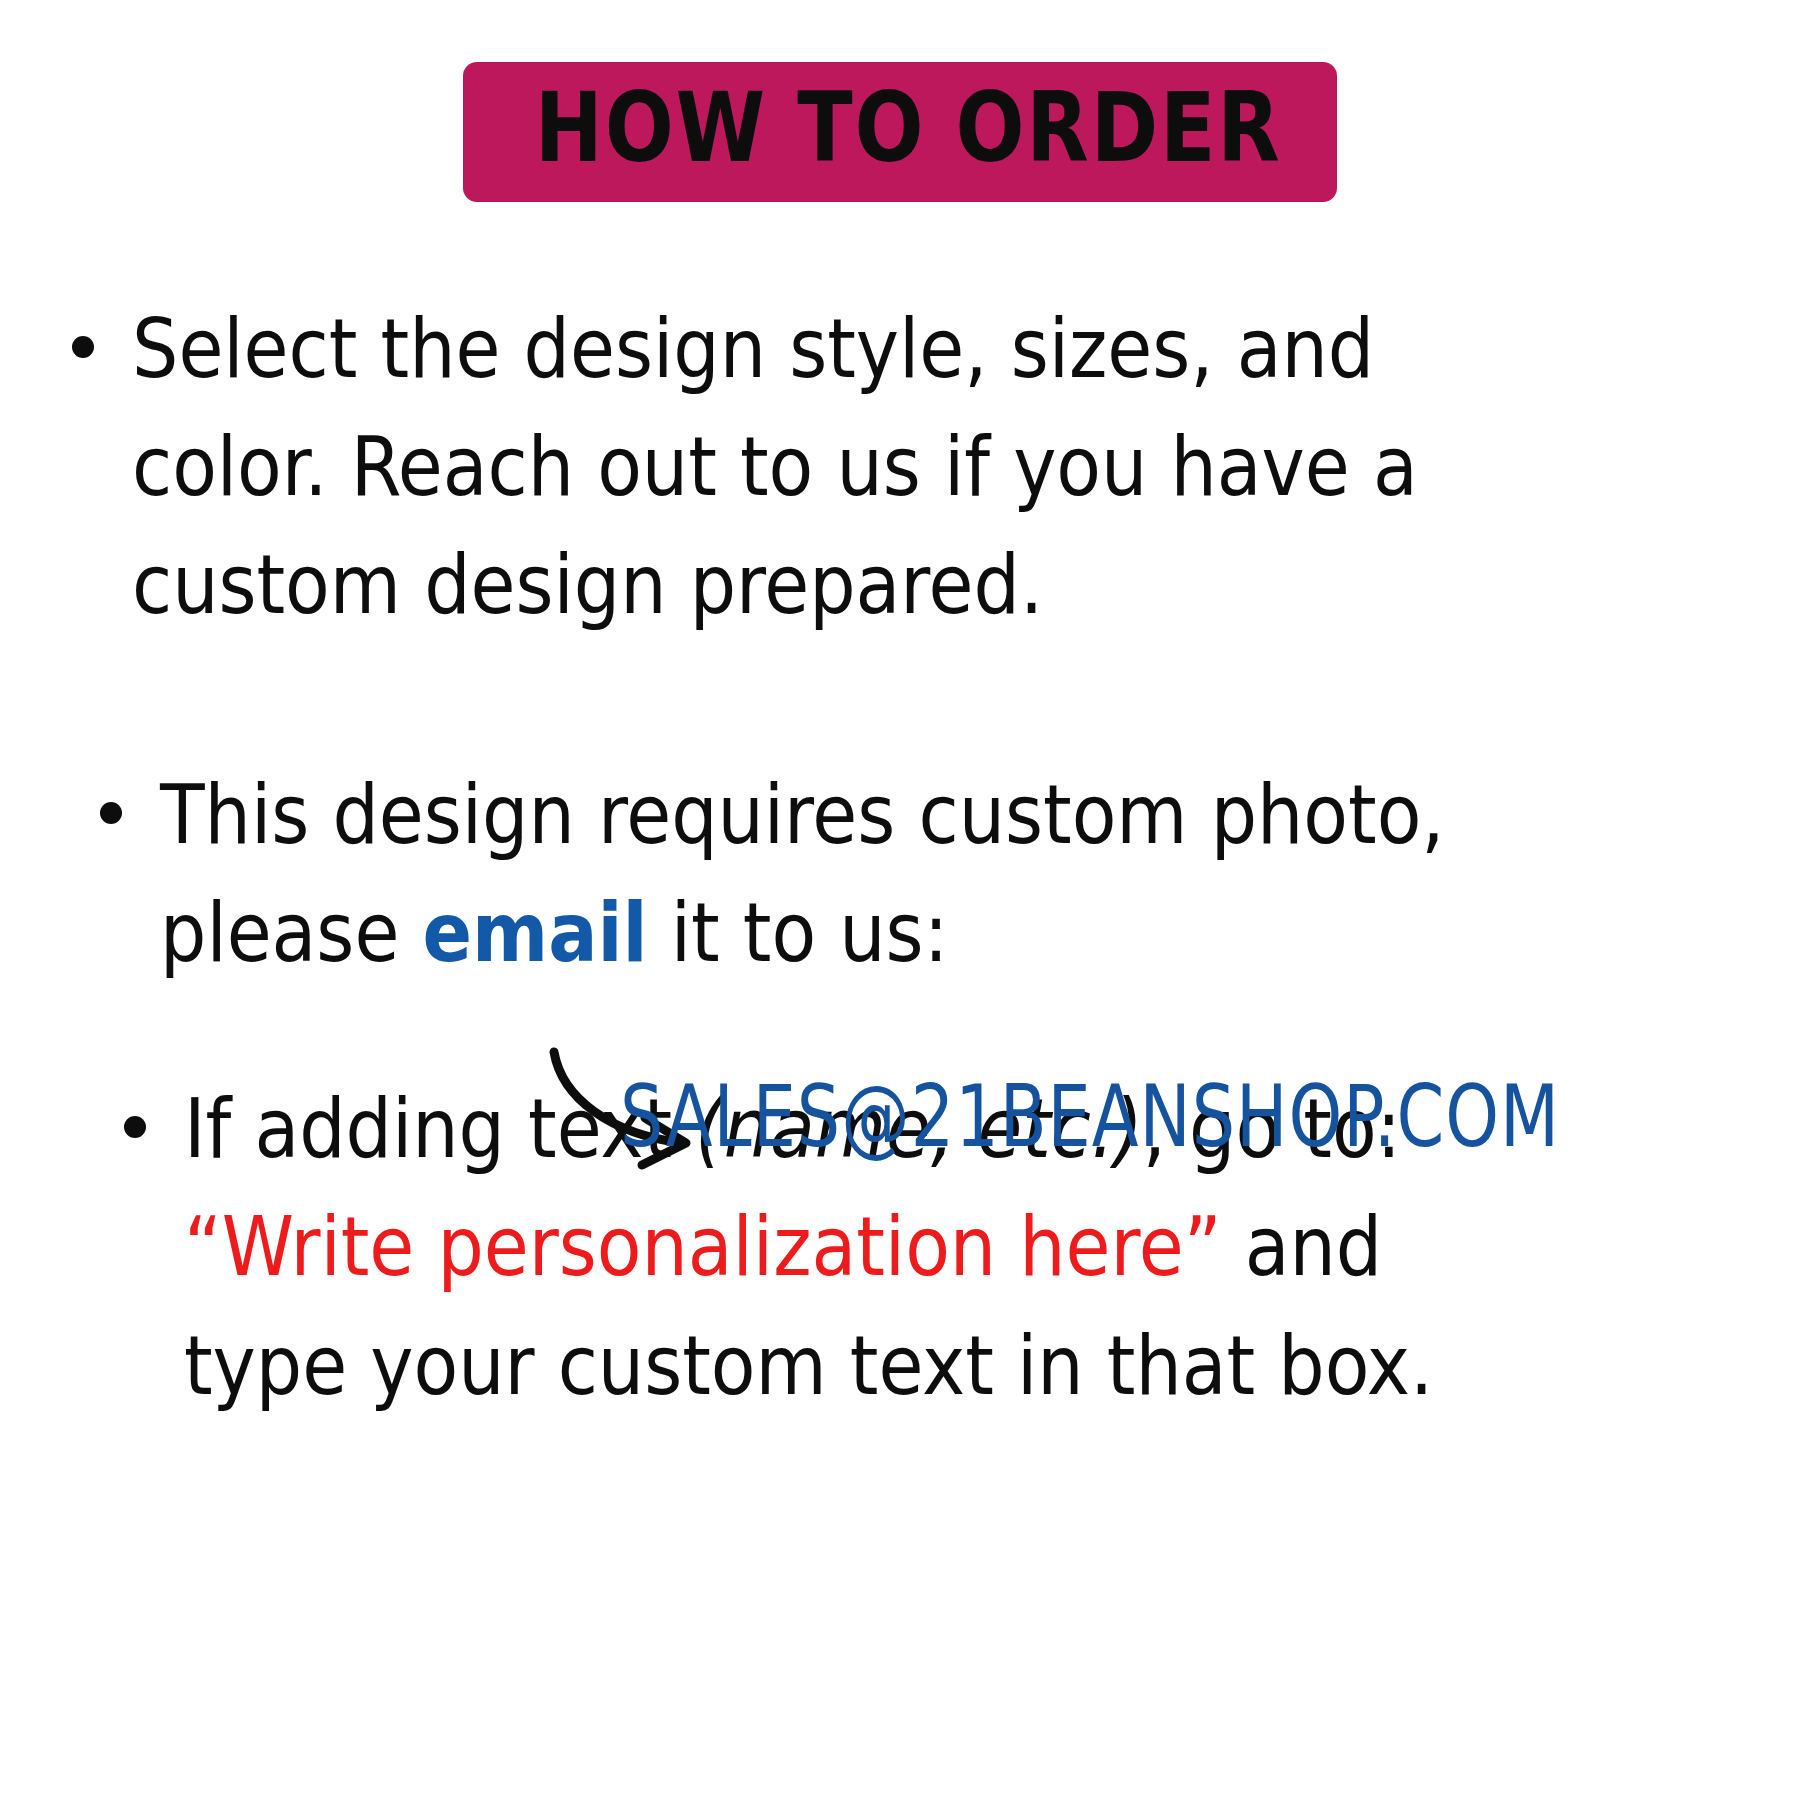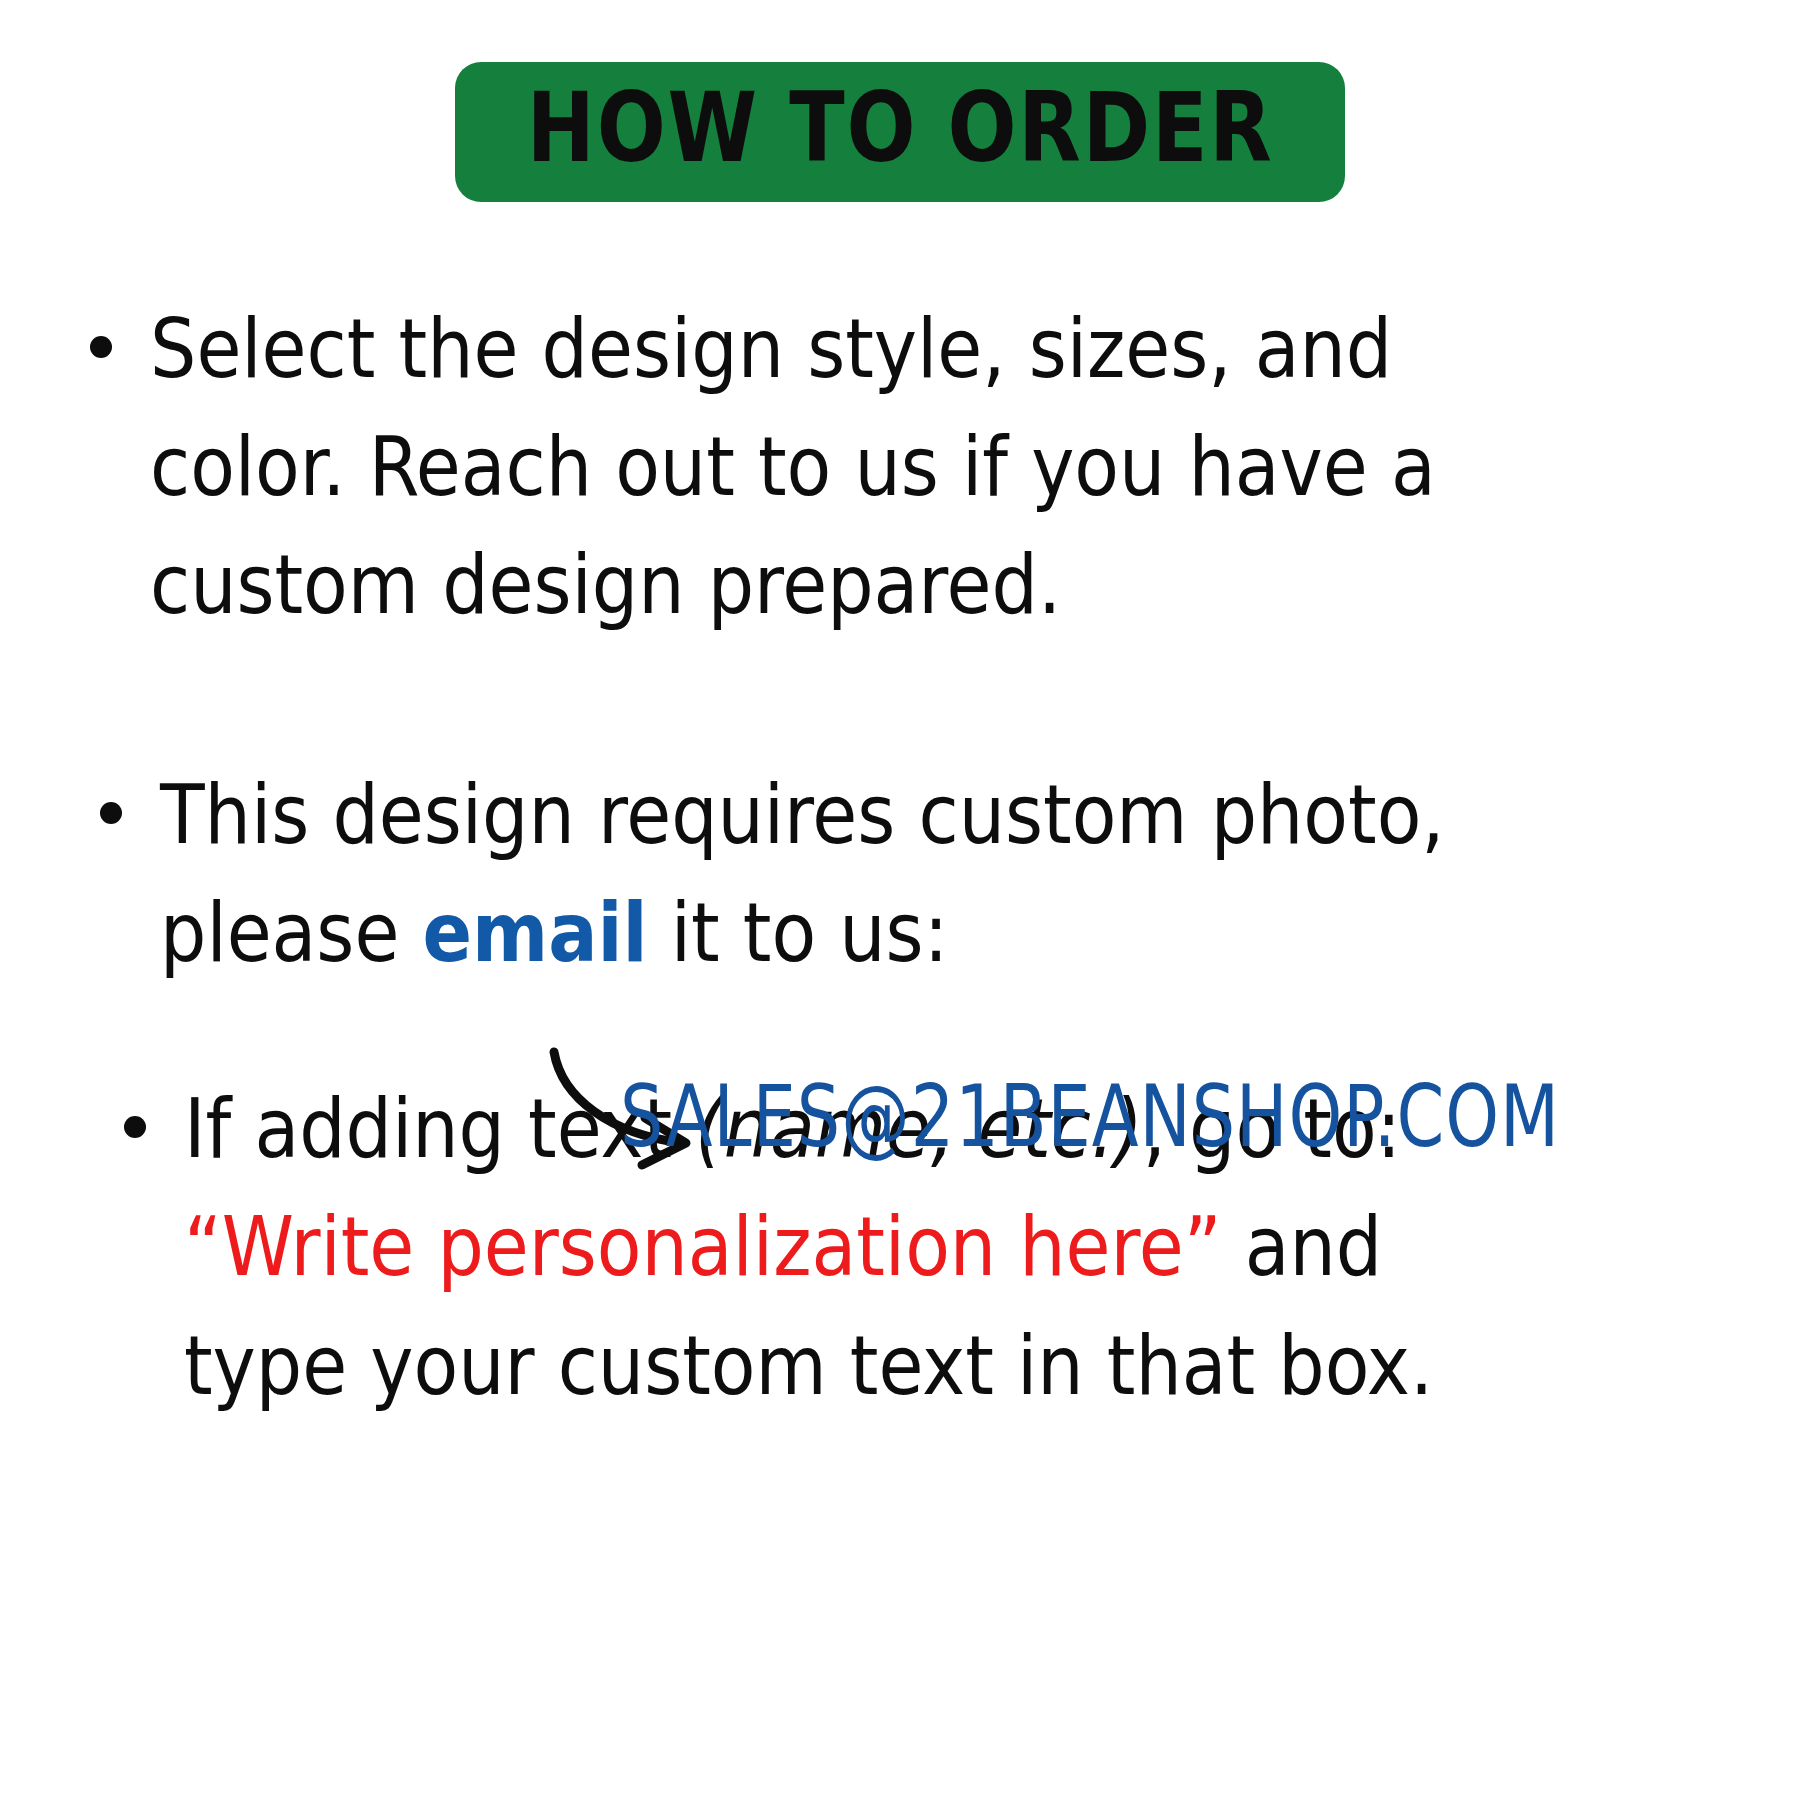--- a/index.html
+++ b/index.html
@@ -25,23 +25,23 @@
   
   .header-wrap {
     position: absolute;
     left: 0;
     top: 62px;
     width: 1800px;
     text-align: center;
   }
   .title-badge {
     display: inline-block;
-    background: #15803d;
-    border-radius: 26px;
-    padding: 18px 48px 26px 48px;
+    background: #be185d;
+    border-radius: 14px;
+    padding: 18px 32px 26px 48px;
     line-height: 1;
   }
   .title-text {
     display: block;
     font-family: "Liberation Sans Narrow", "DejaVu Sans Condensed", "Liberation Sans", sans-serif;
     font-weight: 700;
     font-size: 96px;
     letter-spacing: 2px;
     color: #0d0d0d;
     transform: scaleX(0.94);
@@ -77,21 +77,21 @@
     font-size: 82px;
     line-height: 1.44;
     color: #0d0d0d;
     font-family: "Liberation Sans Narrow", "DejaVu Sans Condensed", "Liberation Sans", sans-serif;
     font-weight: 400;
     transform: scaleX(0.99);
     transform-origin: left top;
   }
 
   
-  .item-1 { padding-left: 72px; padding-right: 300px; margin-left: 18px; }
+  .item-1 { padding-left: 72px; padding-right: 300px; }
   .item-1 .bullet-body { margin-left: 38px; }
 
   
   .item-2 { padding-left: 100px; padding-right: 330px; margin-top: 112px; }
   .item-2 .bullet-body { margin-left: 38px; }
 
   
   .item-3 { padding-left: 124px; padding-right: 230px; margin-top: 78px; }
   .item-3 .bullet-body { margin-left: 38px; }
 

